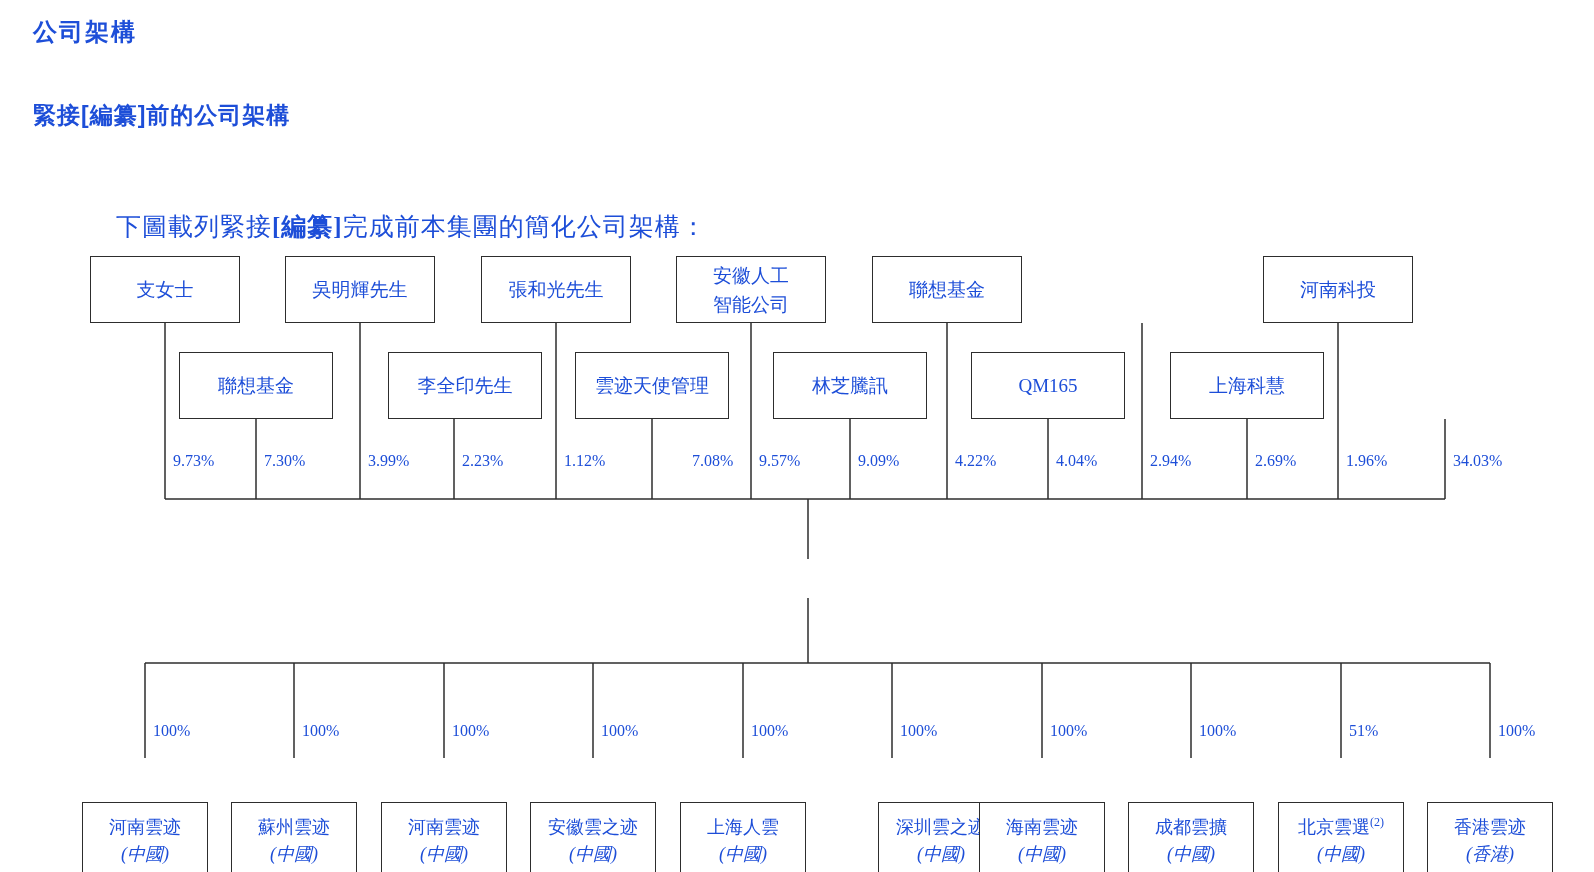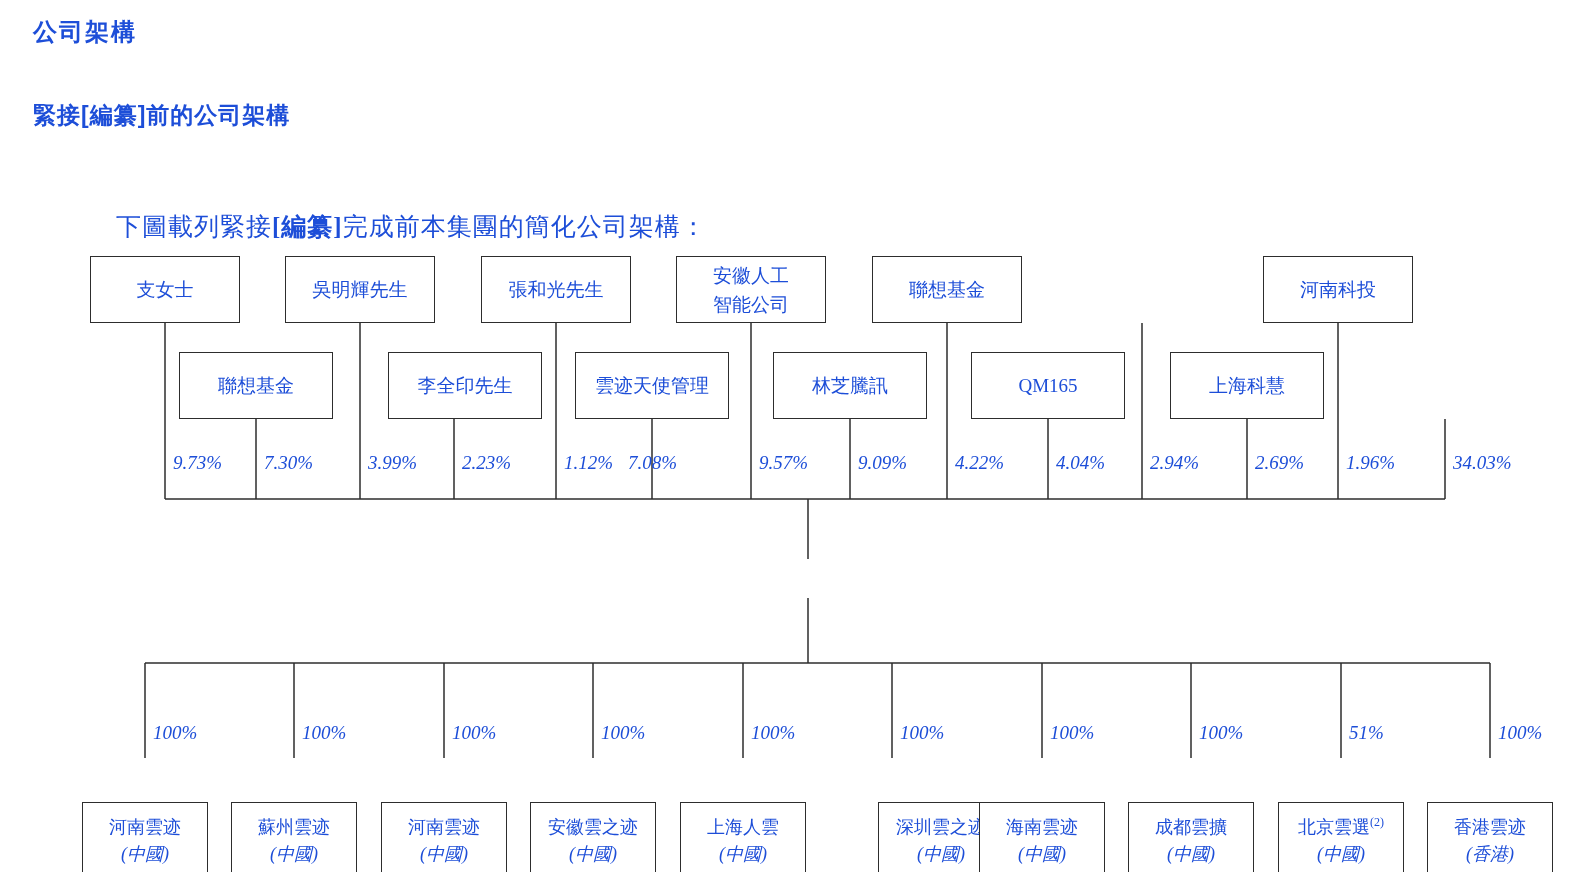--- a/index.html
+++ b/index.html
@@ -31,21 +31,21 @@
     box-sizing:border-box;
   }
   .node .bold{font-weight:bold;}
   .node sup{font-size:12px;line-height:0;vertical-align:super;}
   .r1{width:150px;height:67px;top:256px;}
   .r2{width:154px;height:67px;top:352px;}
   .parent{left:723px;top:559px;width:170px;height:39px;font-size:19px;}
   .sub{width:126px;height:78px;top:758px;font-size:18px;line-height:27px;margin-top:44px;}
   .sub .region{font-style:italic;}
   .pct{
-    position:absolute;font-size:19px;white-space:nowrap;font-style:italic;
+    position:absolute;font-size:16px;white-space:nowrap;
   }
   .t1{top:452px;}
   .t2{top:722px;}
 </style>
 </head>
 <body>
 
 <div class="canvas">
 
   <h1 class="h-title">公司架構</h1>
@@ -107,21 +107,21 @@
     <div class="node r2" style="left:773px"><span>林芝騰訊</span></div>
     <div class="node r2" style="left:971px"><span>QM165</span></div>
     <div class="node r2" style="left:1170px"><span>上海科慧</span></div>
 
 
     <div class="pct t1" style="left:173px">9.73%</div>
     <div class="pct t1" style="left:264px">7.30%</div>
     <div class="pct t1" style="left:368px">3.99%</div>
     <div class="pct t1" style="left:462px">2.23%</div>
     <div class="pct t1" style="left:564px">1.12%</div>
-    <div class="pct t1" style="left:628px">7.08%</div>
+    <div class="pct t1" style="left:692px">7.08%</div>
     <div class="pct t1" style="left:759px">9.57%</div>
     <div class="pct t1" style="left:858px">9.09%</div>
     <div class="pct t1" style="left:955px">4.22%</div>
     <div class="pct t1" style="left:1056px">4.04%</div>
     <div class="pct t1" style="left:1150px">2.94%</div>
     <div class="pct t1" style="left:1255px">2.69%</div>
     <div class="pct t1" style="left:1346px">1.96%</div>
     <div class="pct t1" style="left:1453px">34.03%</div>
 
     <div class="pct t2" style="left:153px">100%</div>

